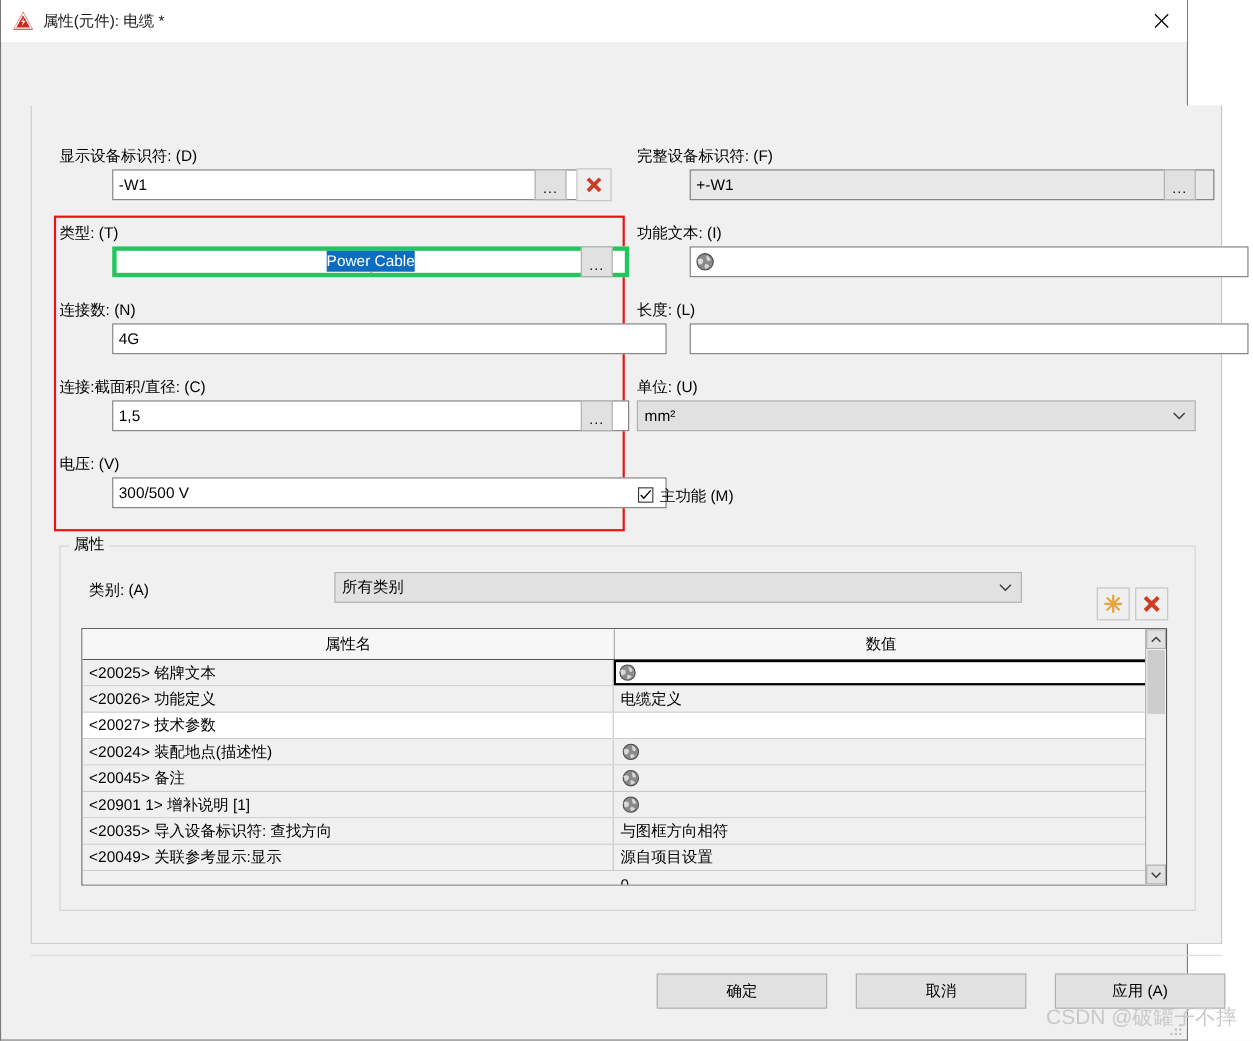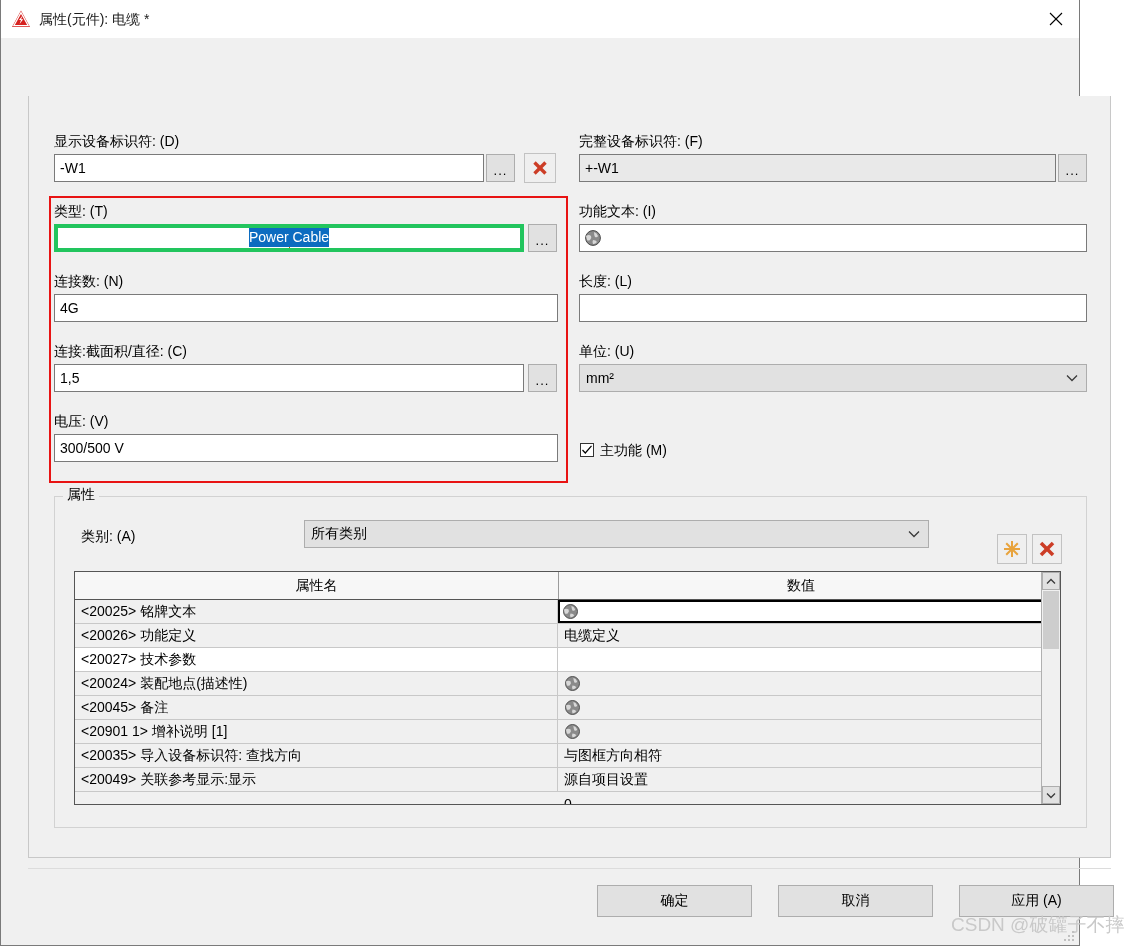--- a/index.html
+++ b/index.html
@@ -88,20 +88,21 @@
   }
   input.tf, .tf {
     position: absolute;
     height: 28px;
     background: #ffffff;
     border: 1px solid #7a7a7a;
     font-family: "Liberation Sans", "DejaVu Sans", sans-serif;
     font-size: 14px; color: #000;
     padding: 0 5px;
     outline: none;
+    margin-left: 48px;
   }
   .tf.readonly { background: #e9e9e9; }
   .tf.focus { border: 4px solid #22c55e; flex-direction: column; }
   .dotbtn {
     position: absolute; width: 29px; height: 28px;
     background: #e1e1e1; border: 1px solid #adadad;
     display: flex; align-items: flex-end; justify-content: center;
     font-size: 13px; color: #000; letter-spacing: 1px;
     padding-bottom: 3px;
     cursor: default;
@@ -195,21 +196,21 @@
     display: flex; align-items: center;
     padding-left: 6px;
     font-size: 14px; color: #000; white-space: nowrap;
     border-right: 1px solid #c8c8c8;
     text-align: right;
   }
   .tc-val {
     position: absolute; left: 483px; top: 0; height: 23px; right: 0;
     display: flex; align-items: center;
     padding-left: 6px;
-    font-size: 14px; color: #000; white-space: nowrap;
+    font-size: 14px; color: #000; white-space: nowrap; text-align: center;
   }
   .cellsel {
     position: absolute; left: 483px; top: 0; right: 0; height: 23px;
     border: 2px solid #000;
     background: #fff;
   }
   .vscroll {
     position: absolute; top: 0; right: 0; width: 19px; bottom: 0;
     background: #f0f0f0;
     border-left: 1px solid #b0b0b0;

